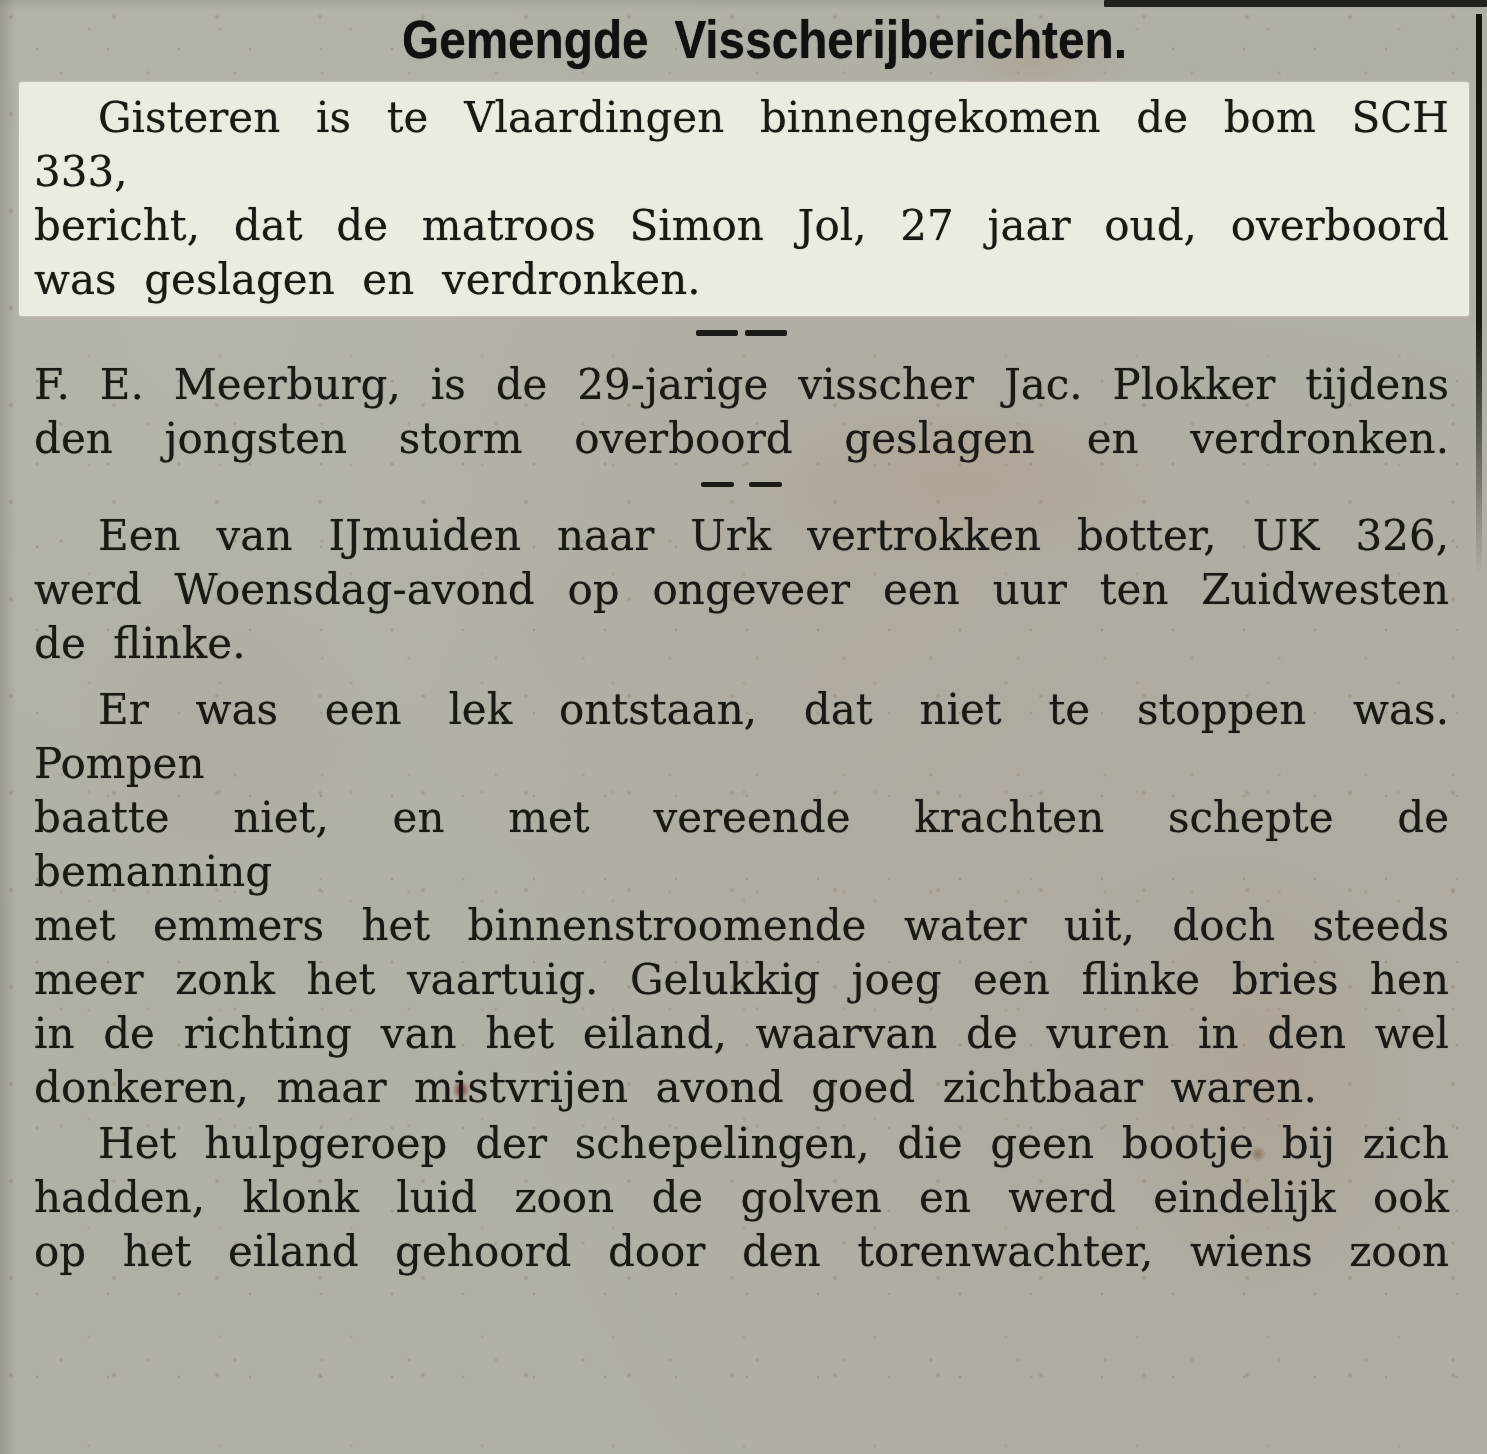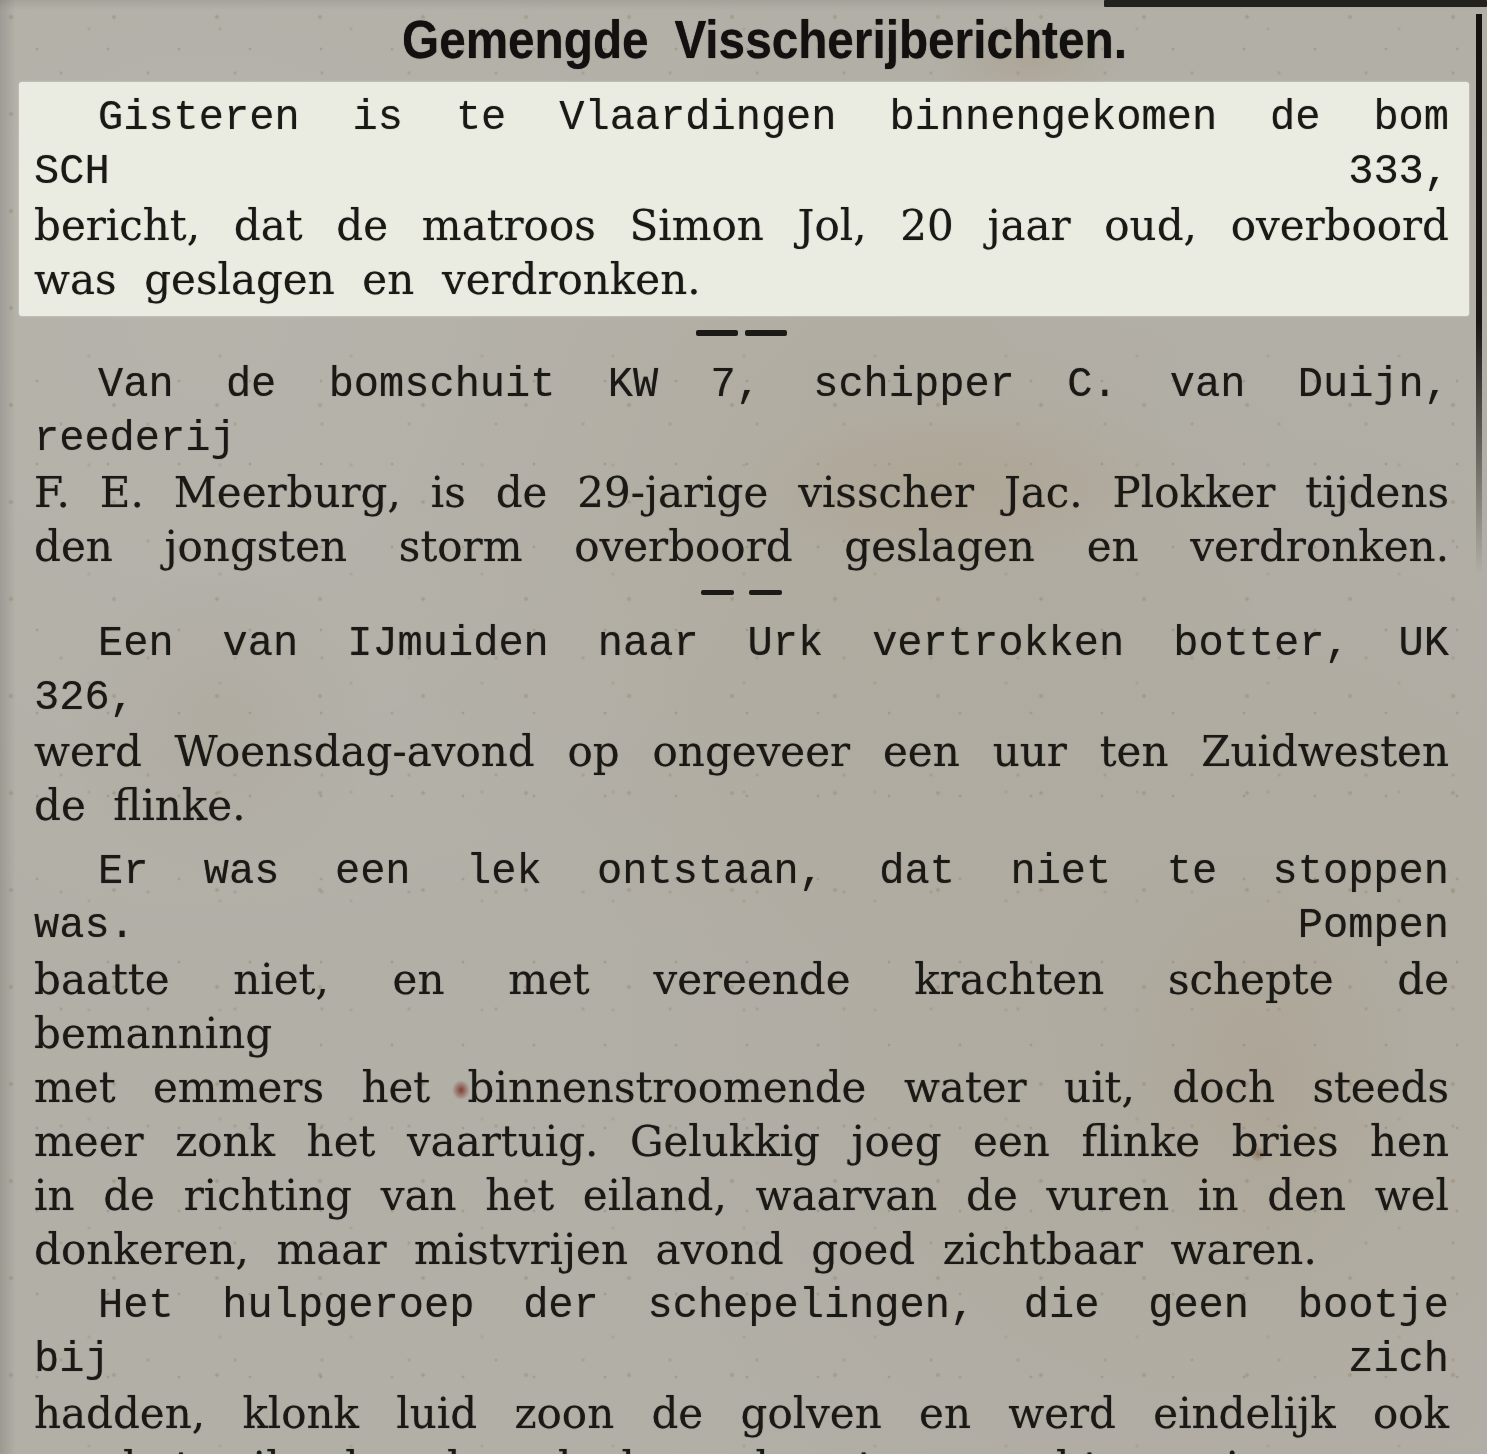--- a/index.html
+++ b/index.html
@@ -79,21 +79,21 @@
     background: var(--highlight, #eaece1);
     margin-left: -15px;
     margin-right: -20px;
     padding: 9px 20px 9px 15px;
     border-radius: 3px;
     box-shadow: 0 0 2px rgba(255,255,255,0.6);
   }
 
   .line { word-spacing: 0.34em; }
   .line.just { text-align: justify; text-align-last: justify; }
-  .line.first { text-indent: 64px; font-family: Liberation Mono, monospace; }
+  .line.first { text-indent: 64px; }
 
   .divider {
     display: flex;
     justify-content: center;
     align-items: center;
   }
   .divider .dash { background: #1c1a17; border-radius: 2px; }
   .divider.d0 { margin-top: 14px; }
   .divider.d0 .dash { width: 42px; height: 6px; }
   .divider.d0 .dash + .dash { margin-left: 7px; }
@@ -127,29 +127,28 @@
   <div class="stain s3"></div>
   <div class="stain s4"></div>
   <div class="stain s5"></div>
   <div class="stain s6"></div>
 
   <h1 class="headline">Gemengde Visscherijberichten.</h1>
 
   <div class="article" id="article-body">
       <div class="para p0 highlight">
         <div class="line first just">Gisteren is te Vlaardingen binnengekomen de bom SCH 333,</div>
-        <div class="line just">bericht, dat de matroos Simon Jol, 20 jaar oud, overboord</div>
+        <div class="line just">bericht, dat de matroos Simon Jol, 27 jaar oud, overboord</div>
         <div class="line">was geslagen en verdronken.</div>
       </div>
       <div class="divider d0">
         <span class="dash"></span>
         <span class="dash"></span>
       </div>
       <div class="para p1">
-        <div class="line first just">Van de bomschuit KW 7, schipper C. van Duijn, reederij</div>
         <div class="line just">F. E. Meerburg, is de 29-jarige visscher Jac. Plokker tijdens</div>
         <div class="line just">den jongsten storm overboord geslagen en verdronken.</div>
       </div>
       <div class="divider d1">
         <span class="dash"></span>
         <span class="dash"></span>
       </div>
       <div class="para p2">
         <div class="line first just">Een van IJmuiden naar Urk vertrokken botter, UK 326,</div>
         <div class="line just">werd Woensdag-avond op ongeveer een uur ten Zuidwesten</div>

